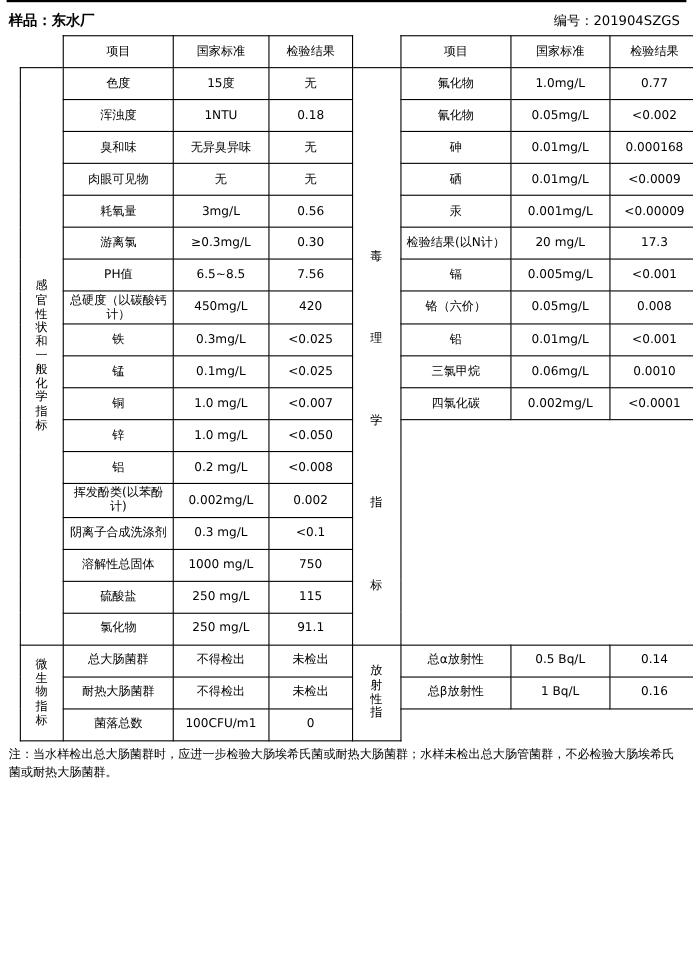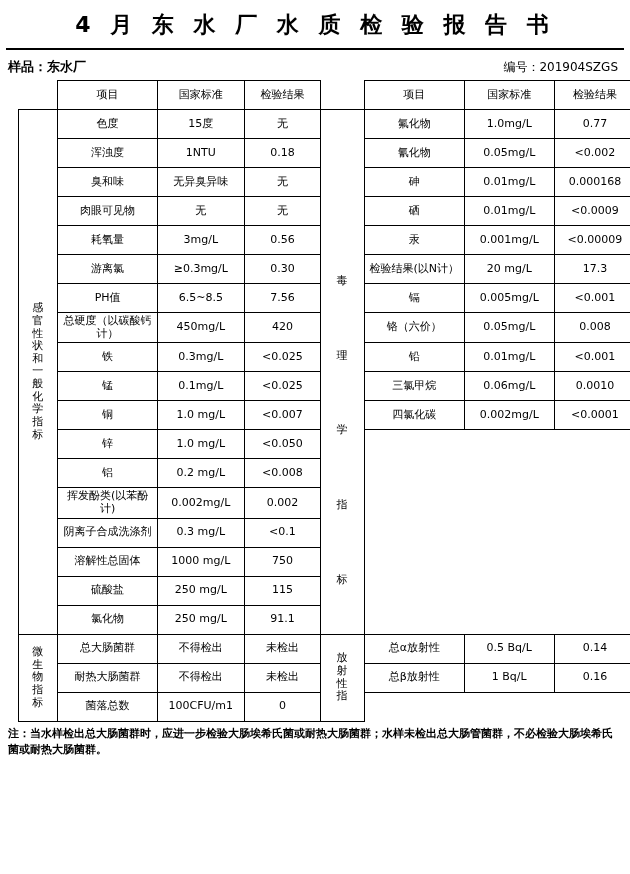--- a/index.html
+++ b/index.html
@@ -61,37 +61,35 @@
     letter-spacing: 1px;
     line-height: 1.85;
     width: 34px;
   }
   .vlabel span { display: block; }
   .small { font-size: 10px; }
   .note {
     font-size: 11px;
     line-height: 1.5;
     padding: 4px 8px 0 8px;
-    font-weight: bold;
   }
   .colA { width: 34px; }
   .colB { width: 86px; }
   .colC { width: 75px; }
   .colD { width: 66px; }
   .colE { width: 38px; }
   .colF { width: 86px; }
   .colG { width: 78px; }
   .colH { width: 70px; }
 </style>
 </head>
 <body>
 
 <div class="page">
 
-  <div class="title">4 月 东 水 厂 水 质 检 验 报 告 书</div>
   <div class="title-rule"></div>
 
   <div class="meta-row">
     <div class="meta-left">样品：东水厂</div>
     <div class="meta-right">编号：201904SZGS</div>
   </div>
 
   <table class="main">
     <colgroup>
       <col class="colA">

